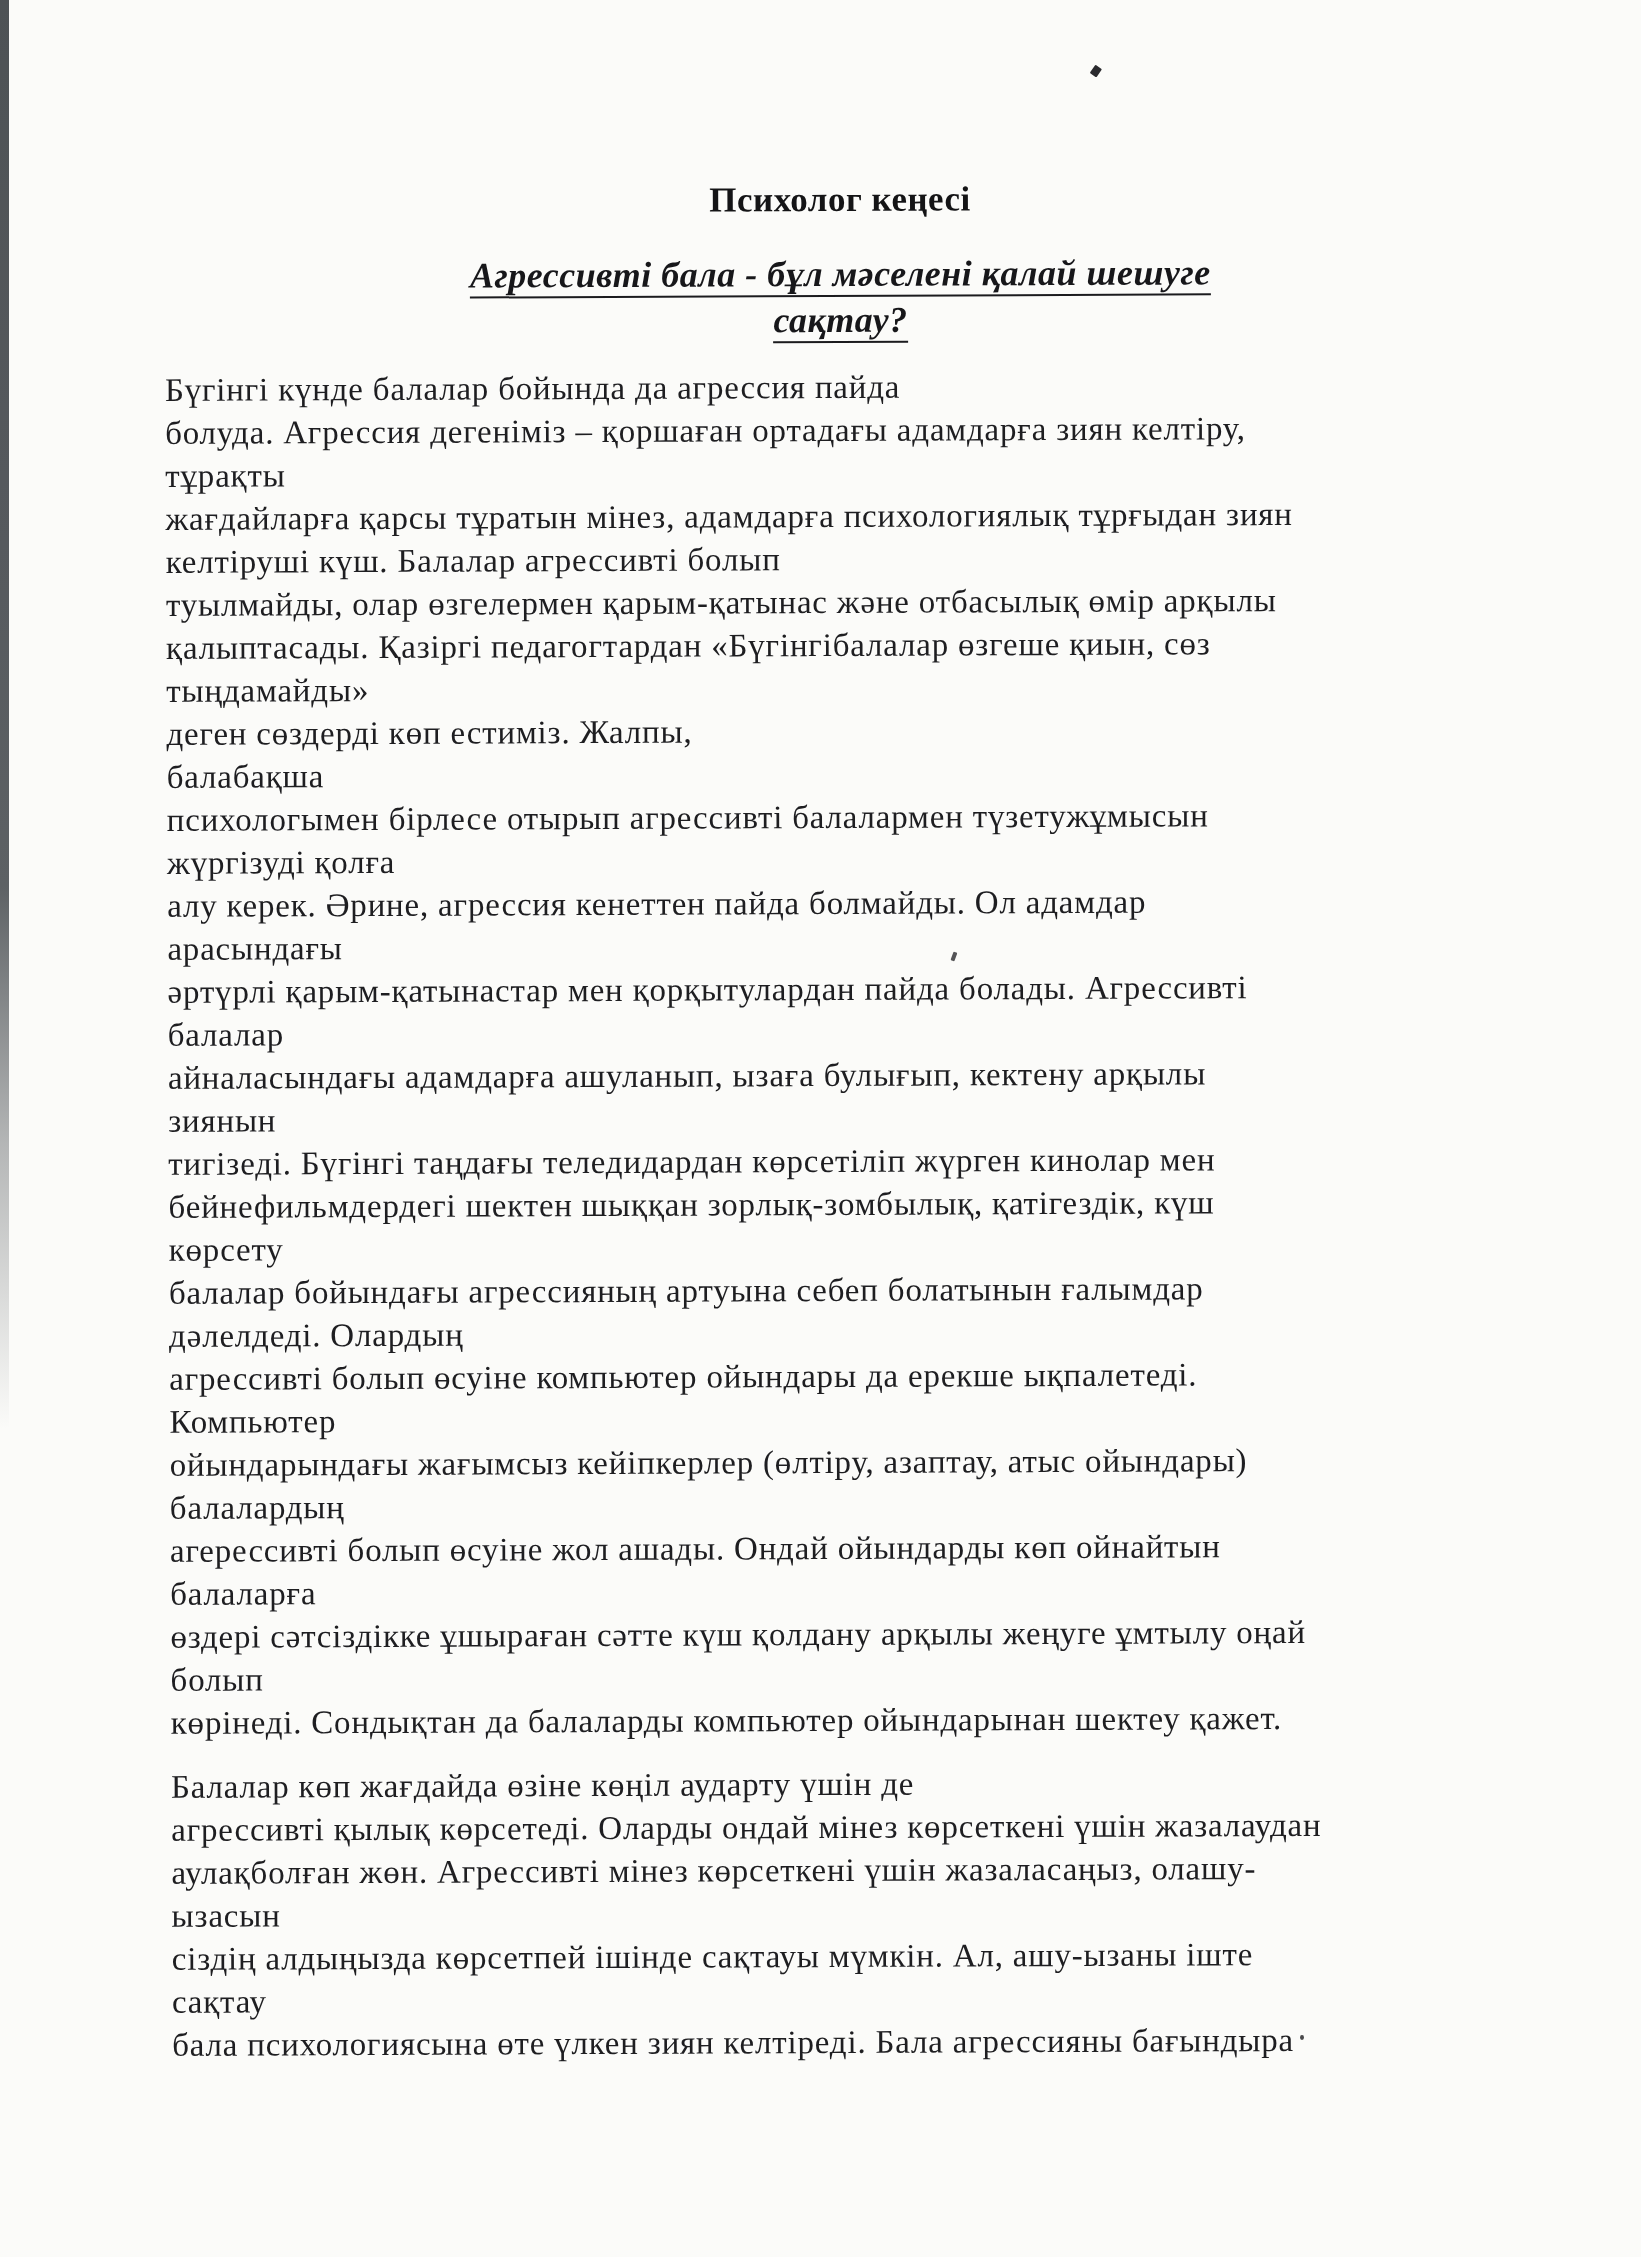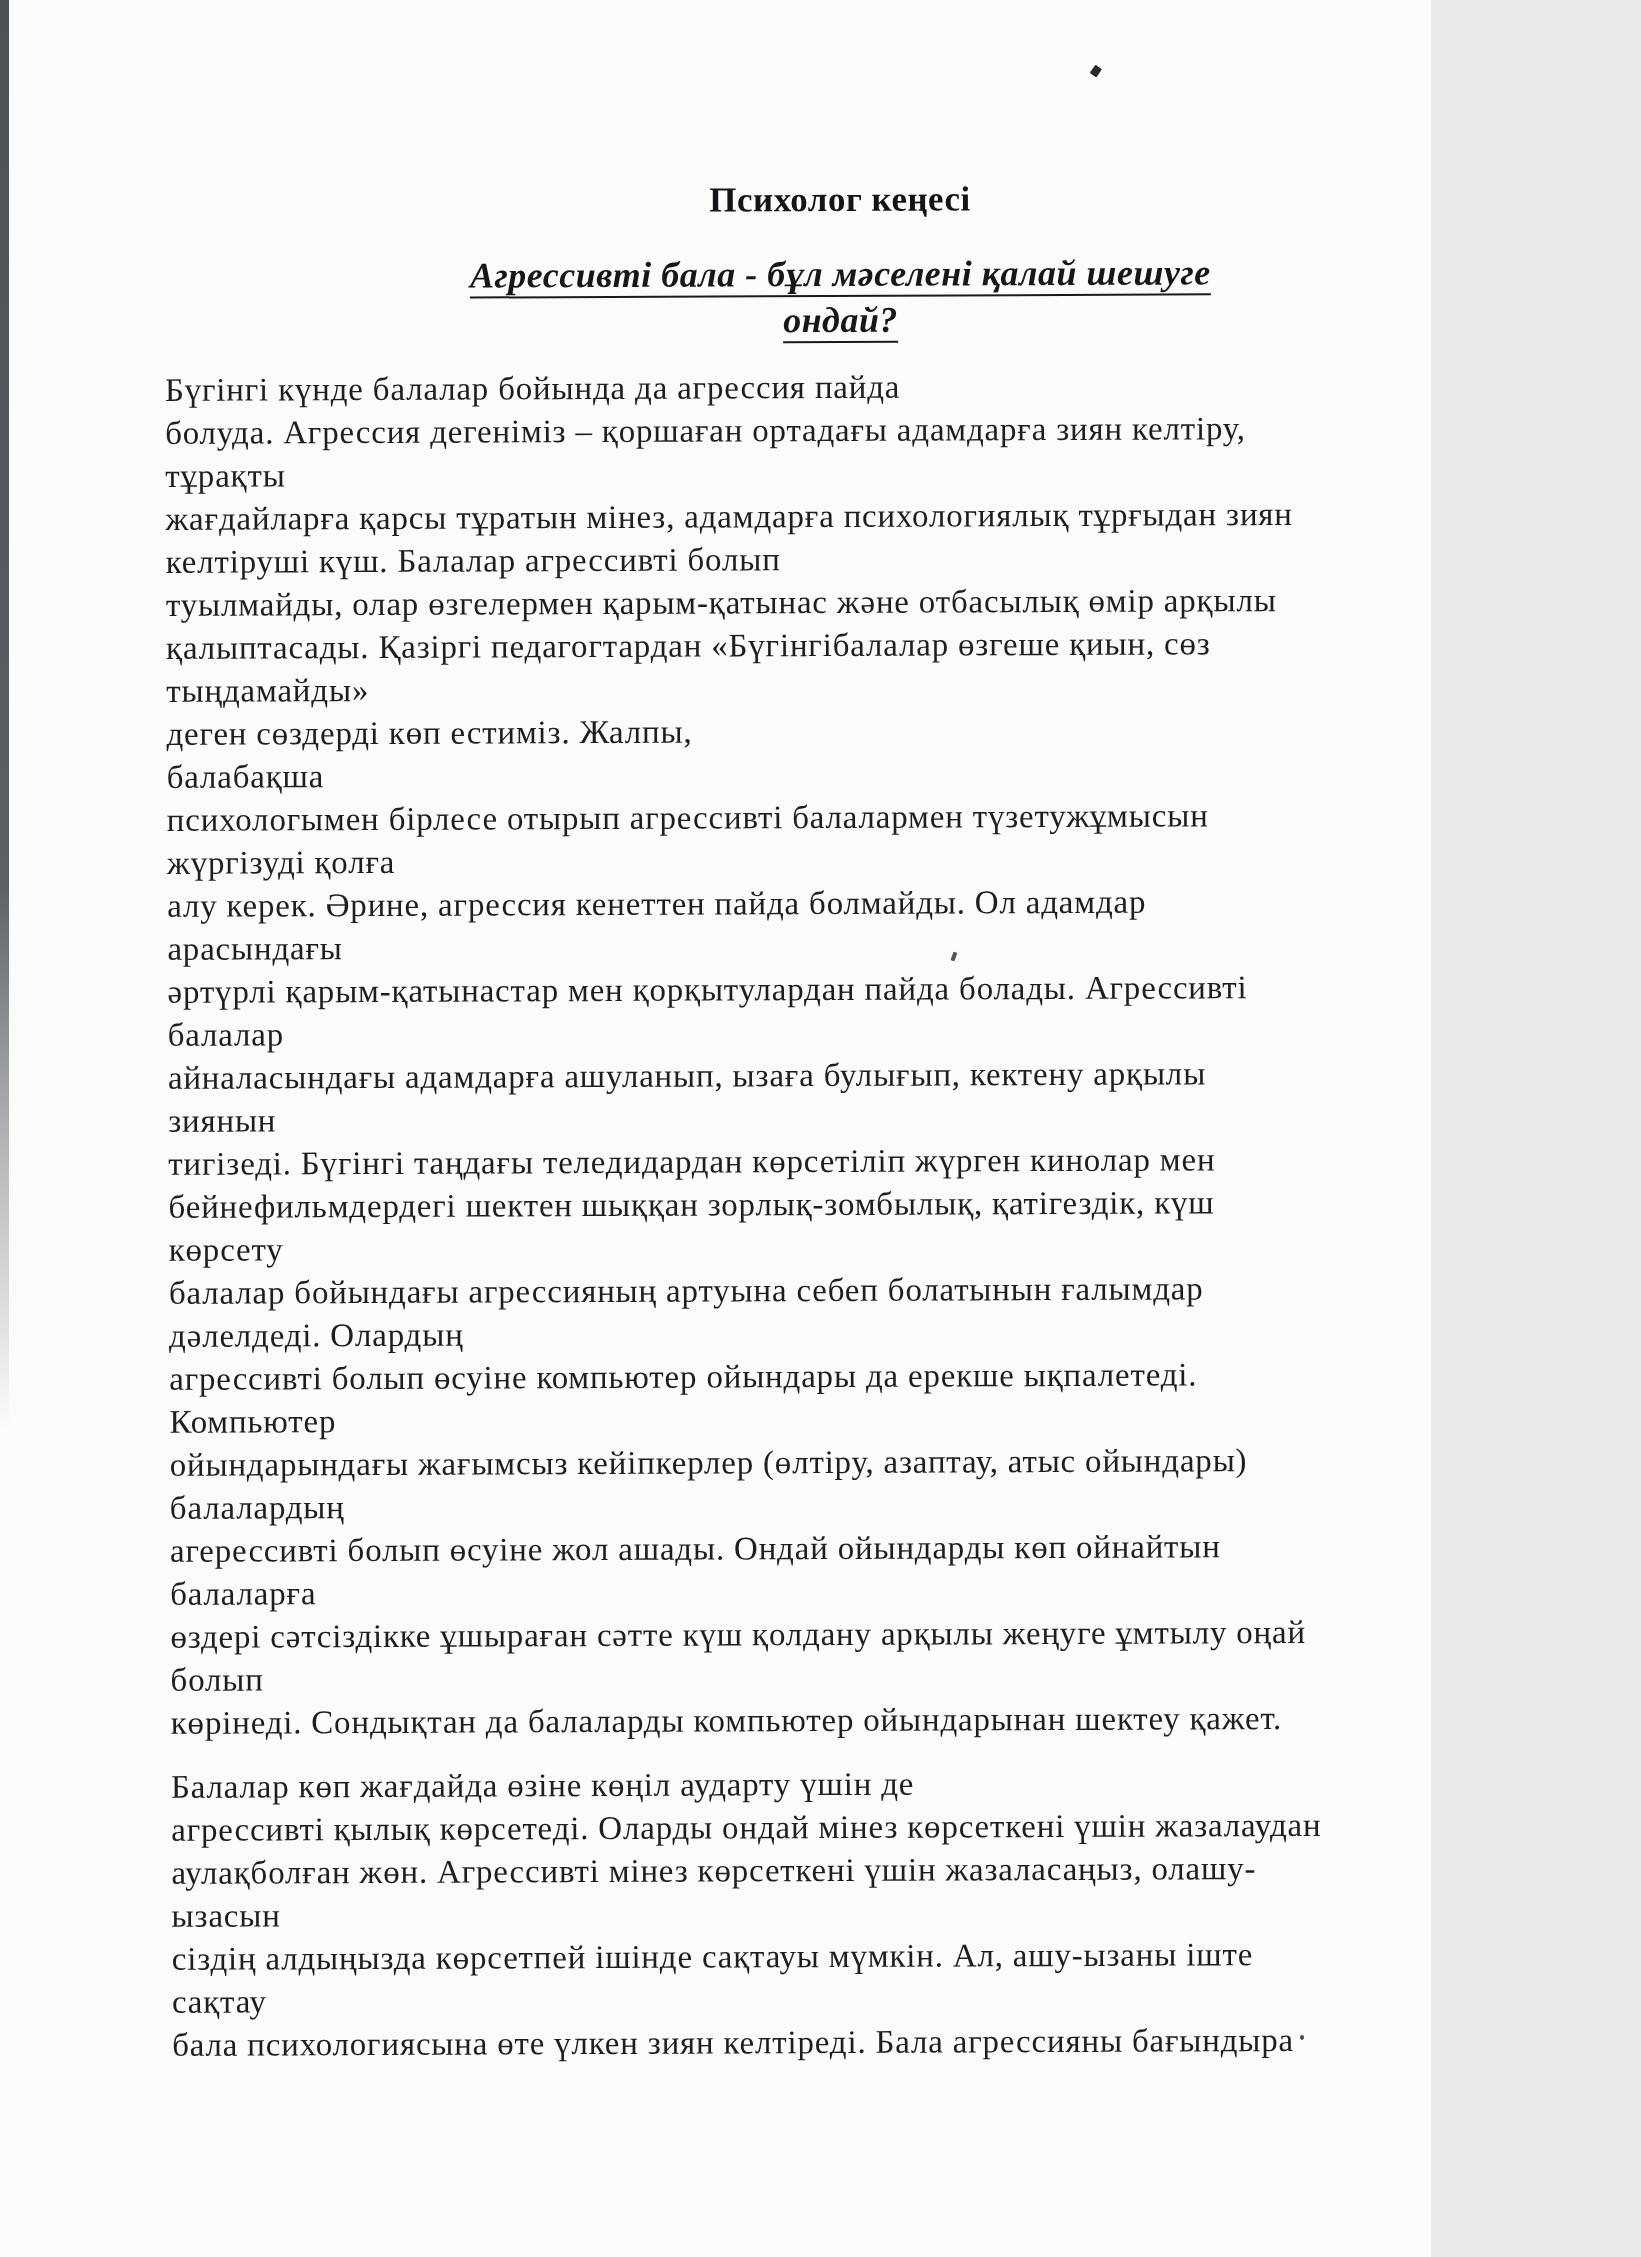--- a/index.html
+++ b/index.html
@@ -3,21 +3,21 @@
 <meta charset="utf-8">
 <style>
   html, body { margin: 0; padding: 0; }
   body {
     width: 1641px; height: 2257px;
     background: #e9e9e7;
     font-family: "Liberation Serif", serif;
   }
   .page {
     position: relative;
-    width: 1431px; height: 2257px;
+    width: 1641px; height: 2257px;
     background: #fbfbf9;
     overflow: hidden;
     color: #1d1d1f;
   }
   
   .edge-artifact {
     position: absolute; left: 0; top: 0;
     width: 8.7px; height: 1429px;
     background: linear-gradient(to bottom,
       #4e5255 0%, #565a5e 38%, #5d6164 62%,
@@ -72,21 +72,21 @@
 
 <div class="page">
   <div class="edge-artifact"></div>
   <div class="speck s1"></div>
   <div class="speck s2"></div>
   <div class="speck s3"></div>
 
   <div class="content">
     <h1 class="doc-title">Психолог кеңесі</h1>
 
-    <h2 class="doc-subtitle"><span class="u">Агрессивті бала - бұл мәселені қалай шешуге</span><br><span class="u">ондай?</span></h2>
+    <h2 class="doc-subtitle"><span class="u">Агрессивті бала - бұл мәселені қалай шешуге</span><br><span class="u">сақтау?</span></h2>
 
     <div class="para">
       <div class="line">Бүгінгі күнде балалар бойында да агрессия пайда</div>
       <div class="line">болуда. Агрессия дегеніміз – қоршаған ортадағы адамдарға зиян келтіру,</div>
       <div class="line">тұрақты</div>
       <div class="line">жағдайларға қарсы тұратын мінез, адамдарға психологиялық тұрғыдан зиян</div>
       <div class="line">келтіруші күш.  Балалар агрессивті болып</div>
       <div class="line">туылмайды, олар өзгелермен қарым-қатынас және отбасылық өмір арқылы</div>
       <div class="line">қалыптасады. Қазіргі педагогтардан «Бүгінгібалалар өзгеше қиын, сөз</div>
       <div class="line">тыңдамайды»</div>

